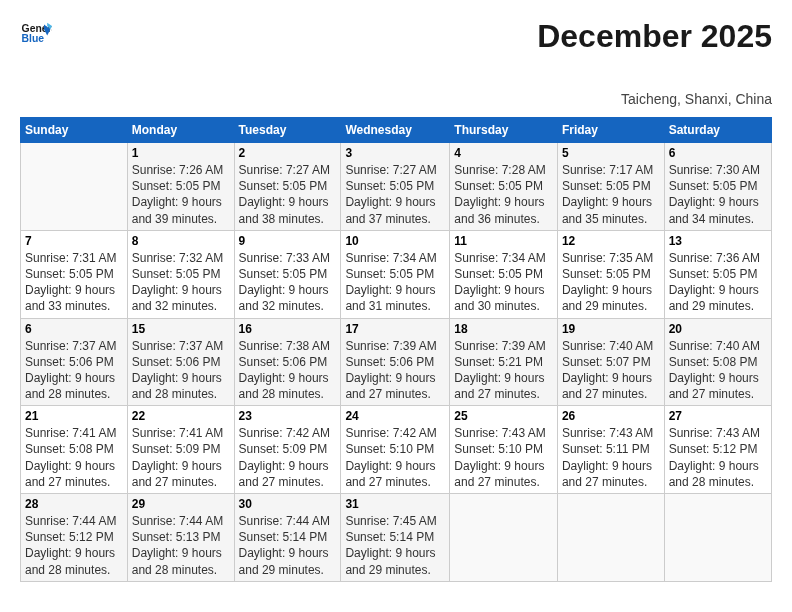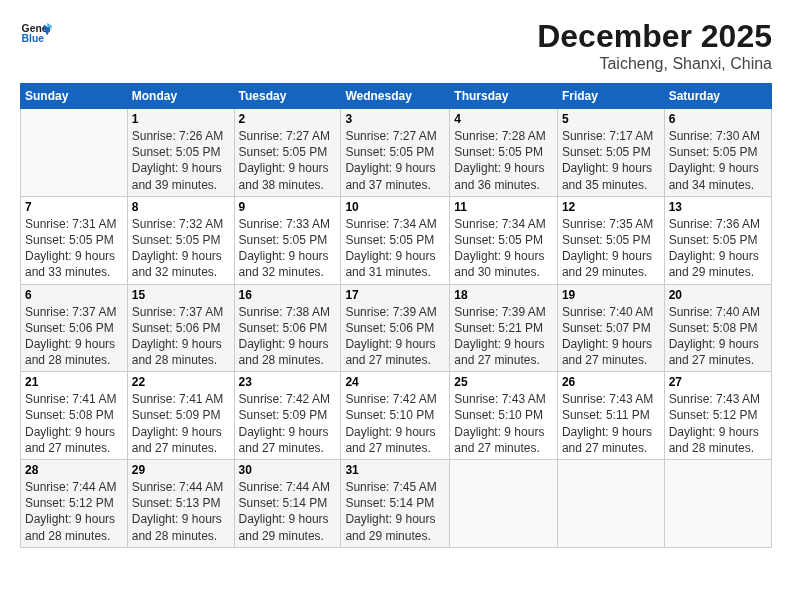--- a/index.html
+++ b/index.html
@@ -33,22 +33,23 @@
     }
     .title-block {
       text-align: right;
     }
     .month-title {
       font-size: 32px;
       font-weight: bold;
       color: #1a1a1a;
     }
     .location {
-      font-size: 16px;
+      font-size: 14px;
       color: #444;
+      margin-top: 36px;
     }
     .calendar {
       width: 100%;
       border-collapse: collapse;
       font-size: 10.5px;
       border-radius: 21px;
     }
     .calendar thead th {
       background: #1565c0;
       color: #fff;

